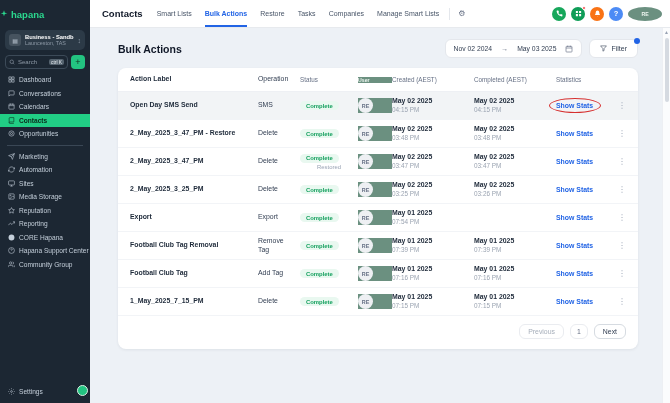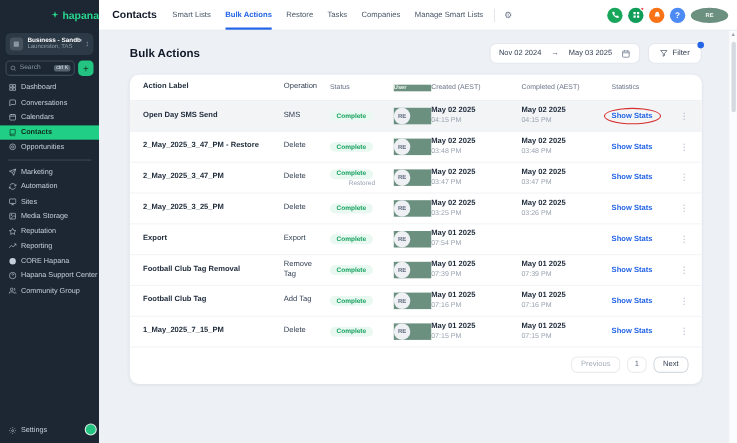--- a/index.html
+++ b/index.html
@@ -2,21 +2,21 @@
 <html><head>
 <meta charset="utf-8">
 <style>
   * { box-sizing: border-box; margin: 0; padding: 0; }
   html,body { width:670px; height:403px; overflow:hidden; }
   body { font-family:"Liberation Sans", sans-serif; background:#edf1f6; position:relative; font-size:7px; color:#344054; }
   svg { display:block; }
 
   
   .sidebar { position:absolute; left:0; top:0; bottom:0; width:90px; background:#1c2733; color:#c4cfda; z-index:3; }
-  .logo { height:28px; display:flex; align-items:center; justify-content:flex-end; gap:3px; color:#2bd88f; font-weight:bold; font-size:9.5px; }
+  .logo { height:28px; display:flex; align-items:center; justify-content:flex-start; gap:3px; color:#2bd88f; font-weight:bold; font-size:9.5px; }
   .biz { margin:2px 5px 0; background:#2c3a47; border-radius:5px; padding:3px 4px; display:flex; align-items:center; gap:4px; height:20px; cursor:pointer; }
   .biz-avatar { width:12px; height:12px; border-radius:3px; background:#46535f; color:#aab6c2; font-size:6px; display:flex; align-items:center; justify-content:center; flex:none; }
   .biz-text { flex:1; overflow:hidden; line-height:1.15; }
   .biz-name { font-size:5.8px; font-weight:bold; color:#fff; white-space:nowrap; }
   .biz-loc { font-size:5.4px; color:#8d99a6; white-space:nowrap; }
   .biz-chev { color:#8d99a6; font-size:7px; }
   .search-row { margin:5px 5px 4px; display:flex; gap:3px; align-items:center; }
   .search-box { flex:1; height:14px; border:1px solid #3c4a58; border-radius:4px; display:flex; align-items:center; gap:3px; padding:0 3px; color:#8d99a6; font-size:6px; }
   .kbd { margin-left:auto; background:#55636f; color:#e7edf2; border-radius:2px; padding:0.5px 2px; font-size:4.8px; }
   .add-btn { width:14px; height:14px; flex:none; background:#23c381; border-radius:4px; color:#10301f; font-size:9px; line-height:1; display:flex; align-items:center; justify-content:center; cursor:pointer; }

